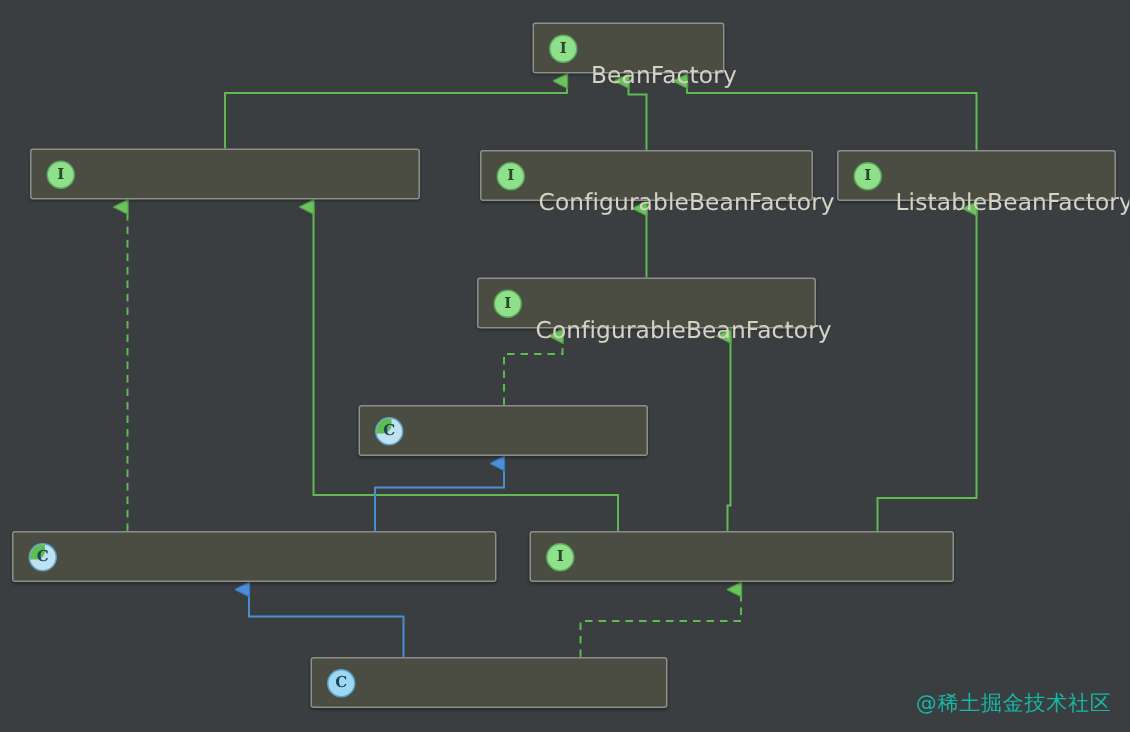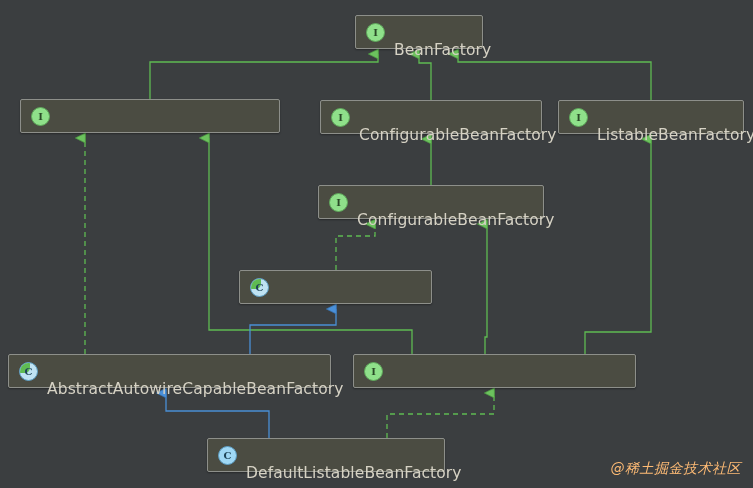--- a/index.html
+++ b/index.html
@@ -83,24 +83,23 @@
   }
   .icon-abstract-class .glyph {
     position: relative;
     z-index: 2;
   }
   .watermark {
     position: absolute;
     right: 12px;
     bottom: 10px;
     font-size: 14px;
-    color: #fdba74;
+    color: #14b8a6;
     letter-spacing: 0.5px;
     z-index: 2;
-    font-style: italic;
   }
 </style>
 </head>
 <body>
 
 <div id="diagram-root">
 
   <svg id="edge-layer" viewBox="0 0 753 488">
     <defs>
       <marker id="arrow-green" markerWidth="11" markerHeight="11" refX="5" refY="9.6" orient="auto" markerUnits="userSpaceOnUse">
@@ -176,30 +175,28 @@
   <div class="node" style="left:239px; top:270px; width:193px;">
     <span class="icon icon-abstract-class">
       <span class="glyph">C</span>
     </span>
   </div>
 
   <div class="node" style="left:8px; top:354px; width:323px;">
     <span class="icon icon-abstract-class">
       <span class="glyph">C</span>
     </span>
-    <span class="node-label">AbstractAutowireCapableBeanFactory</span>
   </div>
 
   <div class="node" style="left:353px; top:354px; width:283px;">
     <span class="icon icon-interface">
       <span class="glyph">I</span>
     </span>
   </div>
 
   <div class="node" style="left:207px; top:438px; width:238px;">
     <span class="icon icon-class">
       <span class="glyph">C</span>
     </span>
-    <span class="node-label">DefaultListableBeanFactory</span>
   </div>
 
   <div class="watermark">@稀土掘金技术社区</div>
 </div>
 
 </body></html>

